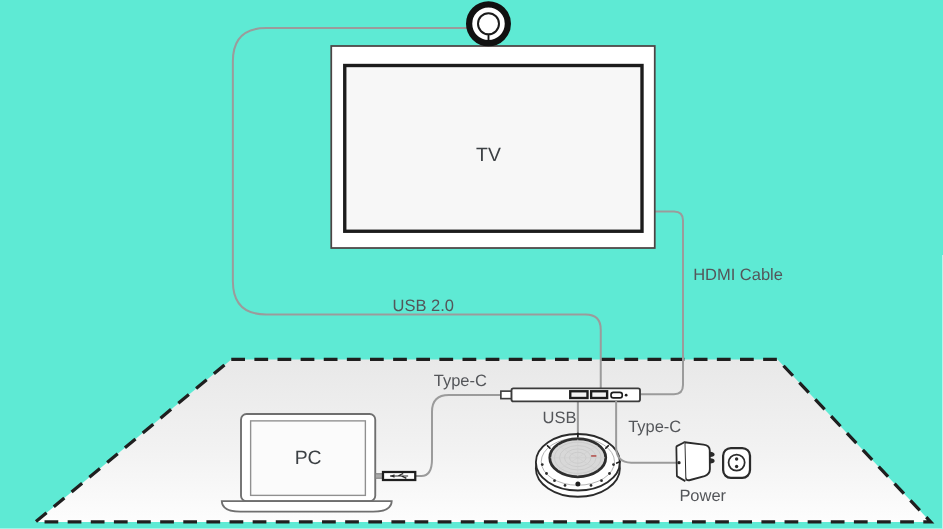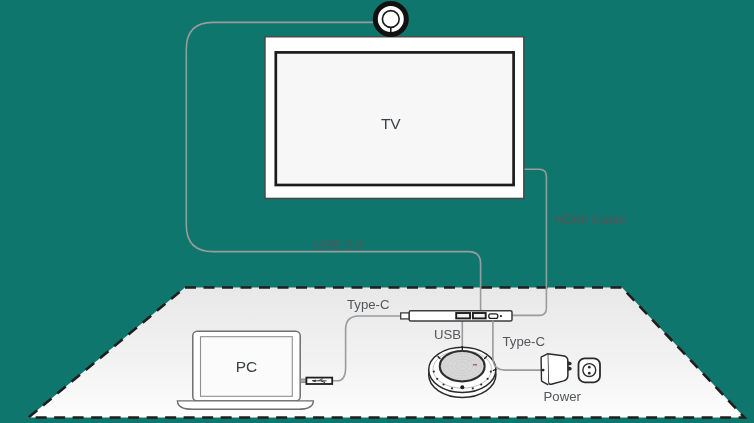--- a/index.html
+++ b/index.html
@@ -5,21 +5,21 @@
   html, body {
     margin: 0;
     padding: 0;
     background: #ffffff;
     font-family: "Liberation Sans", sans-serif;
   }
   #canvas {
     position: relative;
     width: 754px;
     height: 423px;
-    background: #0f766e;
+    background: #5eead4;
     overflow: hidden;
   }
   svg { display: block; }
   .cable {
     fill: none;
     stroke: var(--cable-color);
     stroke-width: 1.6;
     stroke-linecap: round;
   }
   .label {

